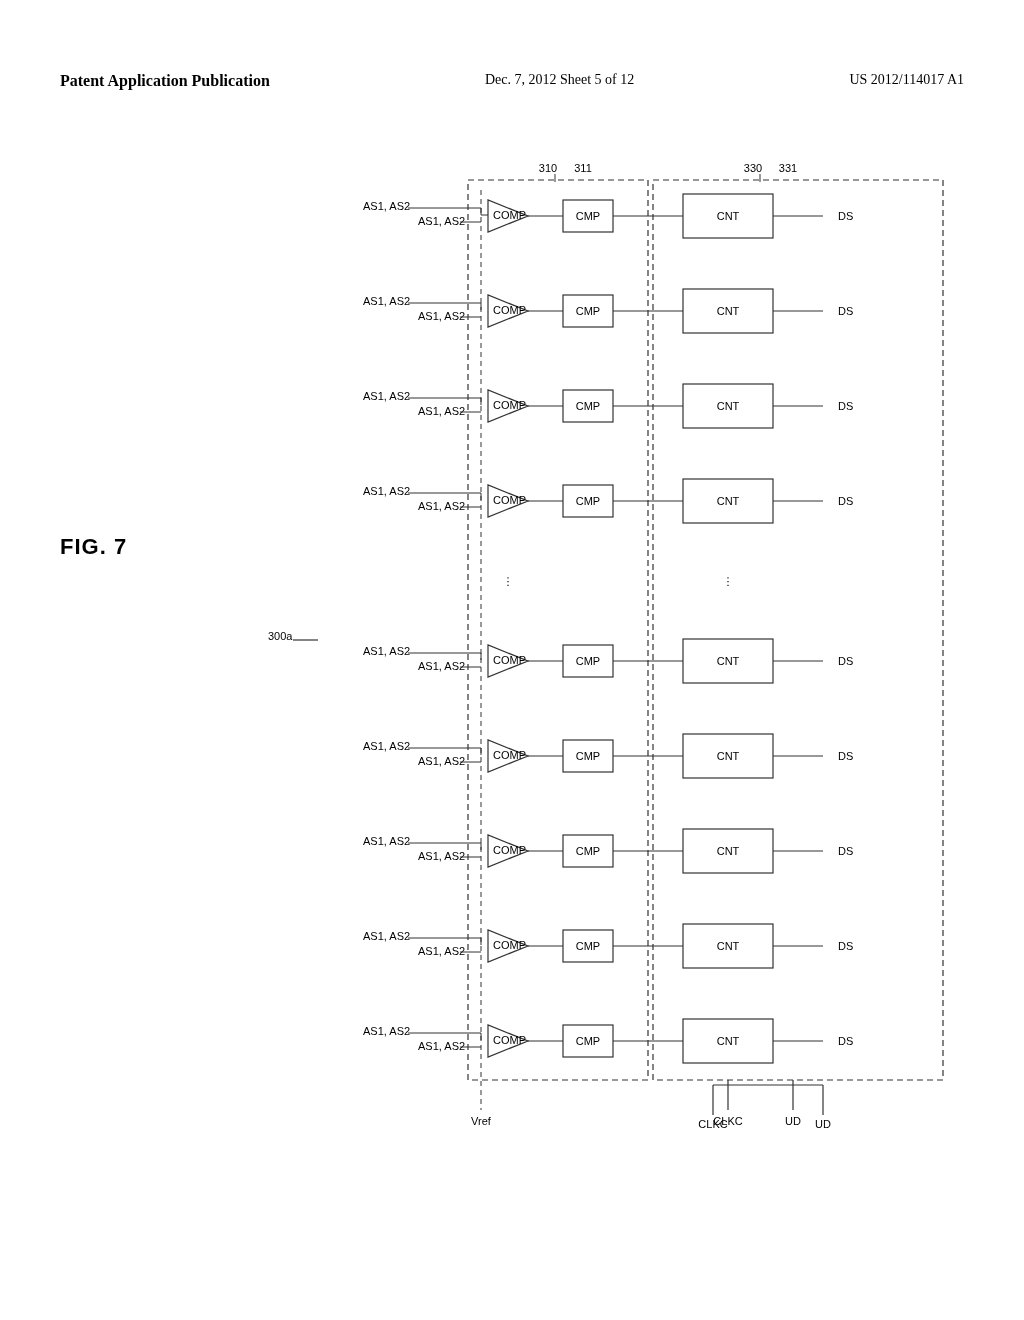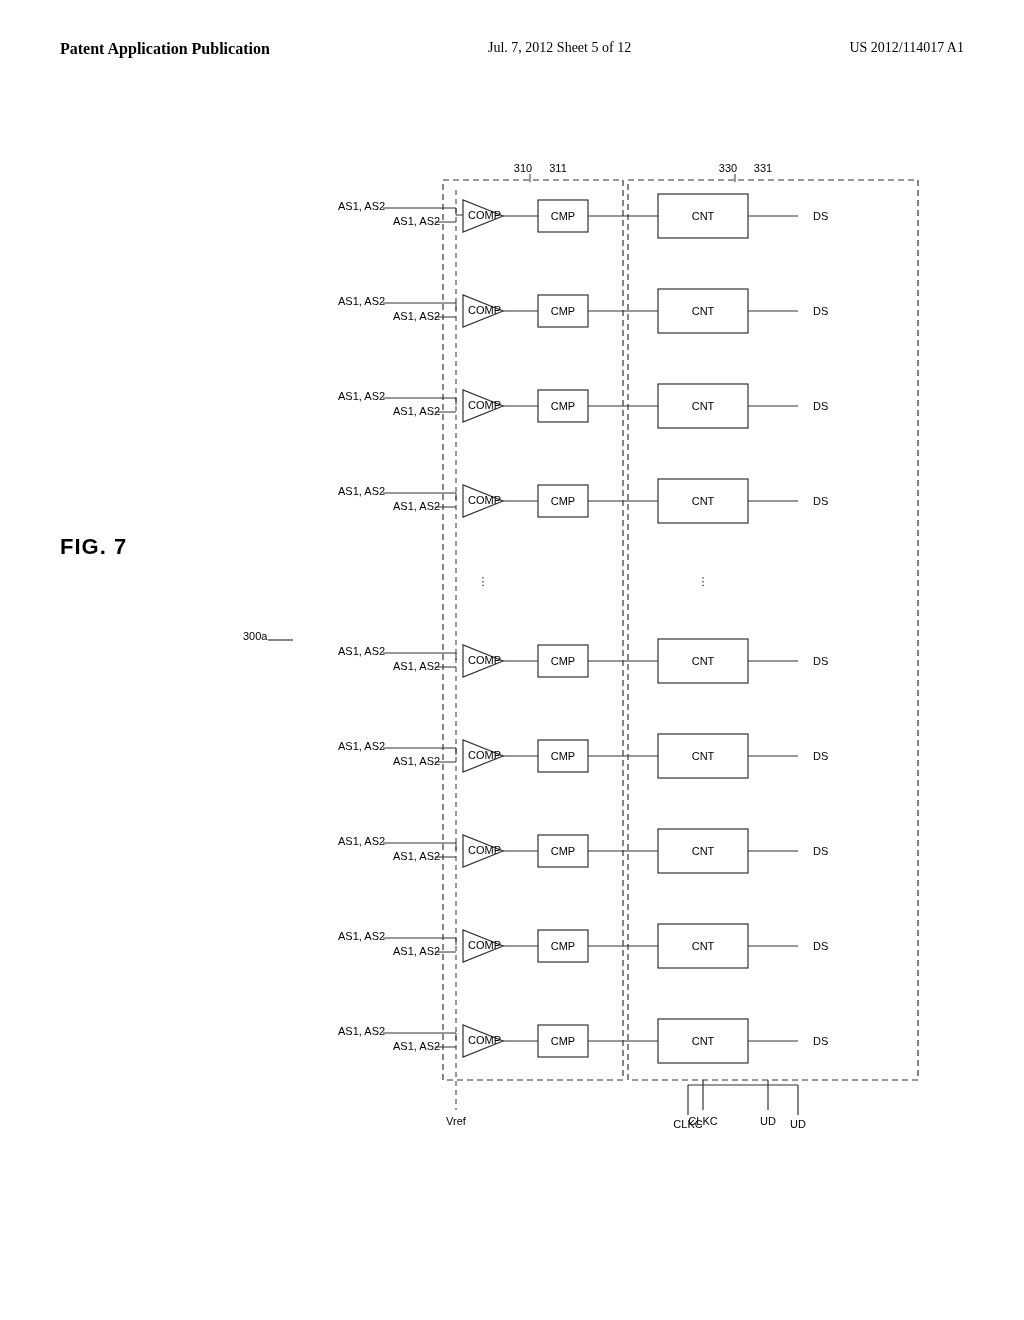--- a/index.html
+++ b/index.html
@@ -11,56 +11,57 @@
       overflow: hidden;
       position: relative;
     }
 
     
     .header {
       display: flex;
       justify-content: space-between;
       padding: 40px 60px 20px 60px;
       font-size: 15px;
+      margin-top: 32px;
     }
     .header-left { font-weight: bold; font-size: 16px; }
     .header-center { font-size: 14px; }
     .header-right { font-size: 14px; }
 
     
     .fig-label {
       position: absolute;
       left: 60px;
       top: 534px;
       font-size: 28px;
       font-weight: bold;
       font-family: Arial, sans-serif;
       letter-spacing: 2px;
     }
 
     
     .diagram {
       position: absolute;
       top: 140px;
-      left: 238px;
+      left: 263px;
       width: 720px;
       height: 1120px;
     }
 
     svg {
       width: 100%;
       height: 100%;
     }
   </style>
 </head>
 <body>
 
 <div class="header">
   <span class="header-left">Patent Application Publication</span>
-  <span class="header-center">Jul. 7, 2012   Sheet 5 of 12</span>
+  <span class="header-center">Dec. 7, 2012   Sheet 5 of 12</span>
   <span class="header-right">US 2012/114017 A1</span>
 </div>
 
 <div class="fig-label">
   <div style="font-size:22px; letter-spacing:1px;">FIG. 7</div>
 </div>
 
 <div class="diagram">
 <svg viewBox="0 0 720 1100" xmlns="http://www.w3.org/2000/svg">
 

